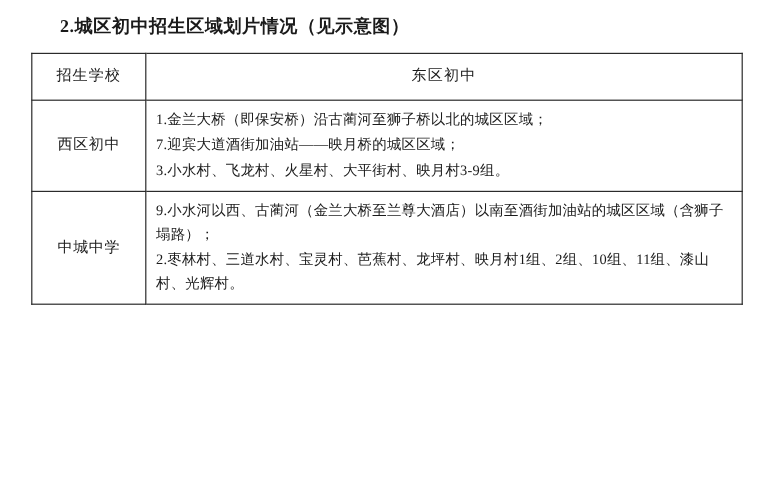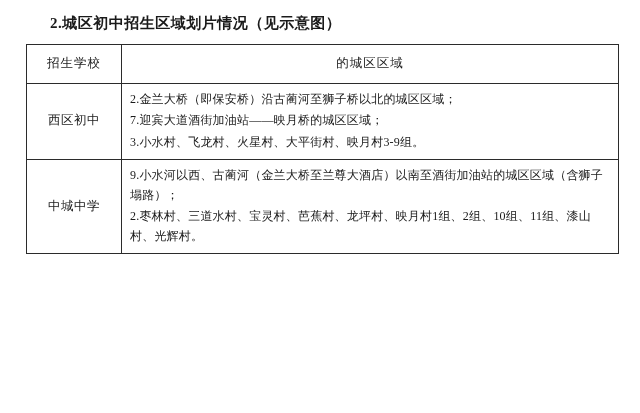--- a/index.html
+++ b/index.html
@@ -78,28 +78,28 @@
   <div class="doc-title">2.城区初中招生区域划片情况（见示意图）</div>
 
   <table class="zone-table">
     <colgroup>
       <col class="col-school">
       <col class="col-zone">
     </colgroup>
     <thead>
       <tr>
         <th class="th-cell">招生学校</th>
-        <th class="th-cell">的城区区域</th>
+        <th class="th-cell">东区初中</th>
       </tr>
     </thead>
     <tbody>
       <tr>
         <td class="school-cell">西区初中</td>
         <td class="zone-cell">
-          <span class="line">2.金兰大桥（即保安桥）沿古蔺河至狮子桥以北的城区区域；</span>
+          <span class="line">1.金兰大桥（即保安桥）沿古蔺河至狮子桥以北的城区区域；</span>
           <span class="line">7.迎宾大道酒街加油站――映月桥的城区区域；</span>
           <span class="line">3.小水村、飞龙村、火星村、大平街村、映月村3-9组。</span>
         </td>
       </tr>
       <tr>
         <td class="school-cell">中城中学</td>
         <td class="zone-cell">
           <span class="line">9.小水河以西、古蔺河（金兰大桥至兰尊大酒店）以南至酒街加油站的城区区域（含狮子塌路）；</span>
           <span class="line">2.枣林村、三道水村、宝灵村、芭蕉村、龙坪村、映月村1组、2组、10组、11组、漆山村、光辉村。</span>
         </td>

